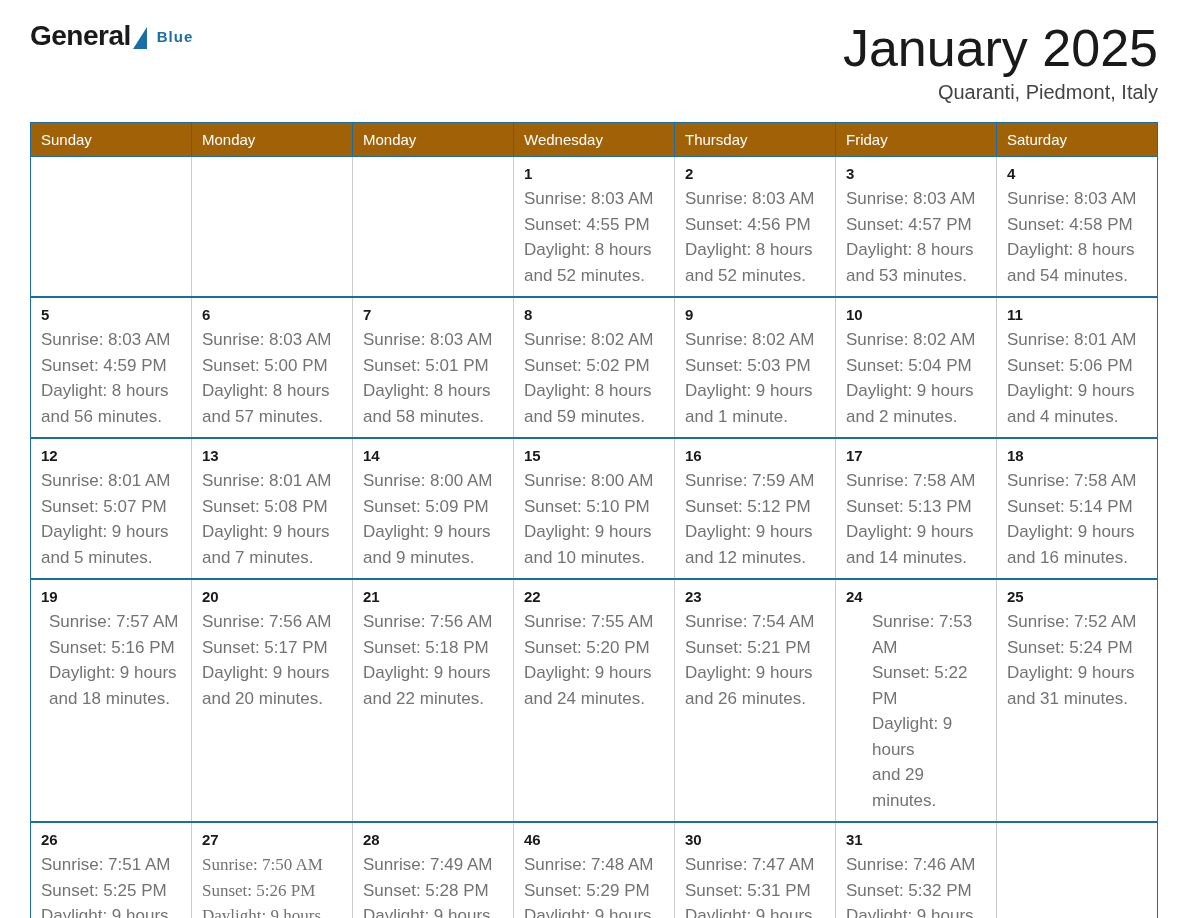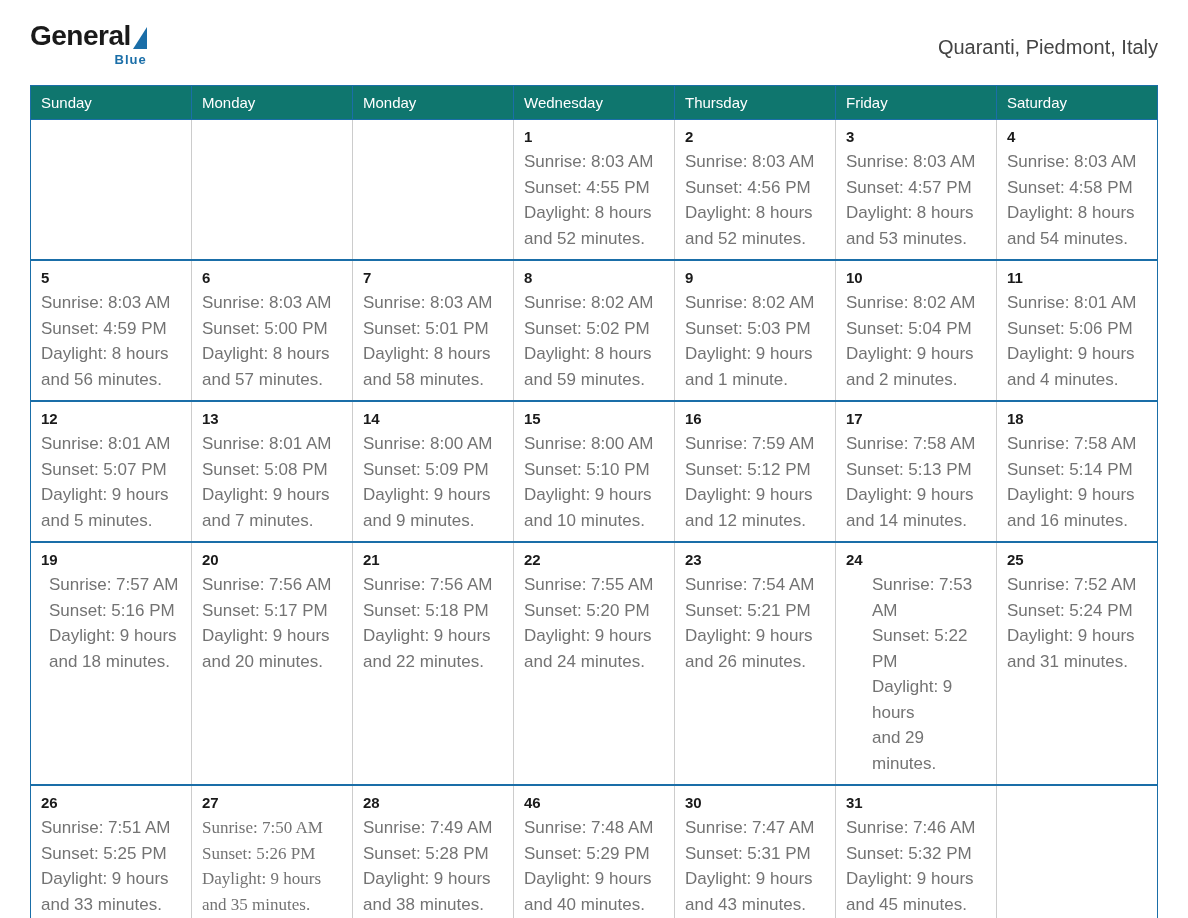--- a/index.html
+++ b/index.html
@@ -11,22 +11,22 @@
       min-height: 918px;
     }
     .header {
       display: flex;
       justify-content: space-between;
       align-items: flex-start;
       margin-bottom: 18px;
     }
     .logo {
       display: flex;
-      flex-direction: column;
-      align-items: flex-end;
+      flex-direction: row;
+      align-items: center;
     }
     .logo-top {
       display: flex;
       align-items: center;
     }
     .logo-general {
       font-size: 28px;
       font-weight: bold;
       color: #1a1a1a;
       letter-spacing: -0.5px;
@@ -34,47 +34,47 @@
     .logo-triangle {
       width: 0;
       height: 0;
       border-left: 14px solid transparent;
       border-right: 0px solid transparent;
       border-bottom: 22px solid #1a6ea8;
       margin-left: 2px;
       margin-top: 4px;
     }
     .logo-sub {
-      font-size: 13px;
+      font-size: 15px;
       color: #1a6ea8;
       font-weight: bold;
       letter-spacing: 1px;
-      margin-left: 2px;
+      margin-left: 10px;
     }
     .title-block {
       text-align: right;
     }
     .page-title {
       font-size: 52px;
       font-weight: normal;
       color: #1a1a1a;
       line-height: 1.1;
     }
     .subtitle {
       font-size: 20px;
       color: #444;
-      margin-top: 16px;
+      margin-top: 4px;
     }
     table {
       width: 100%;
       border-collapse: collapse;
       table-layout: fixed;
     }
     thead tr {
-      background-color: #0f766e;
+      background-color: #a16207;
     }
     thead th {
       color: #fff;
       font-size: 15px;
       font-weight: normal;
       padding: 8px 10px;
       text-align: left;
       border: 1px solid #1a6ea8;
     }
     tbody tr {
@@ -116,20 +116,21 @@
 
 <div class="header">
   <div class="logo">
     <div class="logo-top">
       <span class="logo-general">General</span>
       <div class="logo-triangle"></div>
     </div>
     <span class="logo-sub">Blue</span>
   </div>
   <div class="title-block">
+    <div class="page-title">January 2025</div>
     <div class="subtitle">Quaranti, Piedmont, Italy</div>
   </div>
 </div>
 
 <table>
   <thead>
     <tr>
     <th>Sunday</th>
         <th>Monday</th>
         <th>Monday</th>

